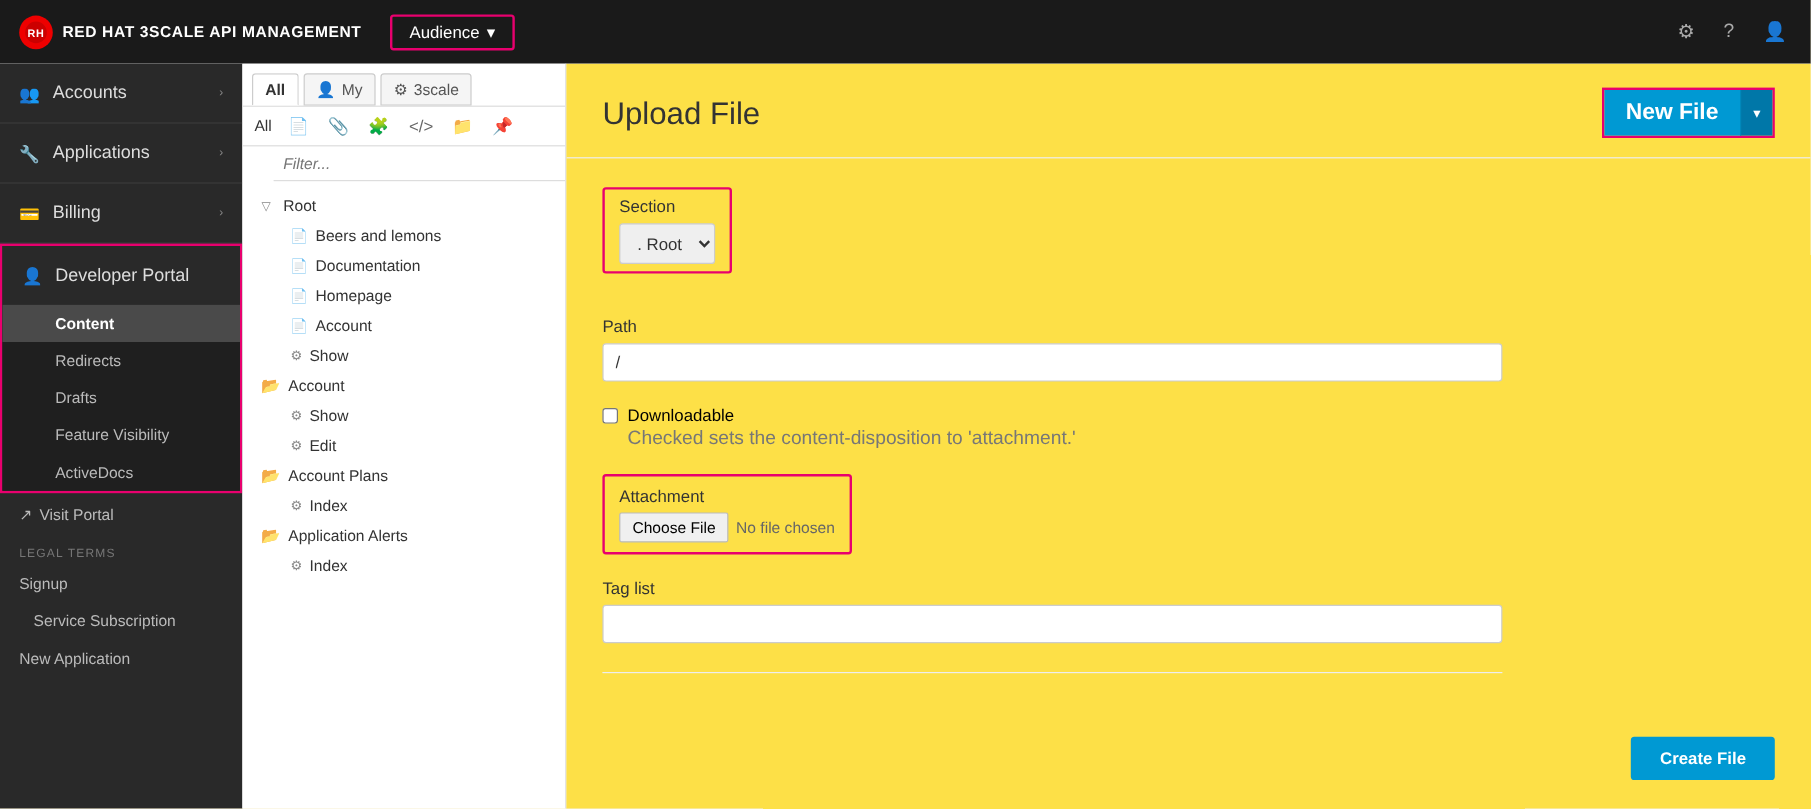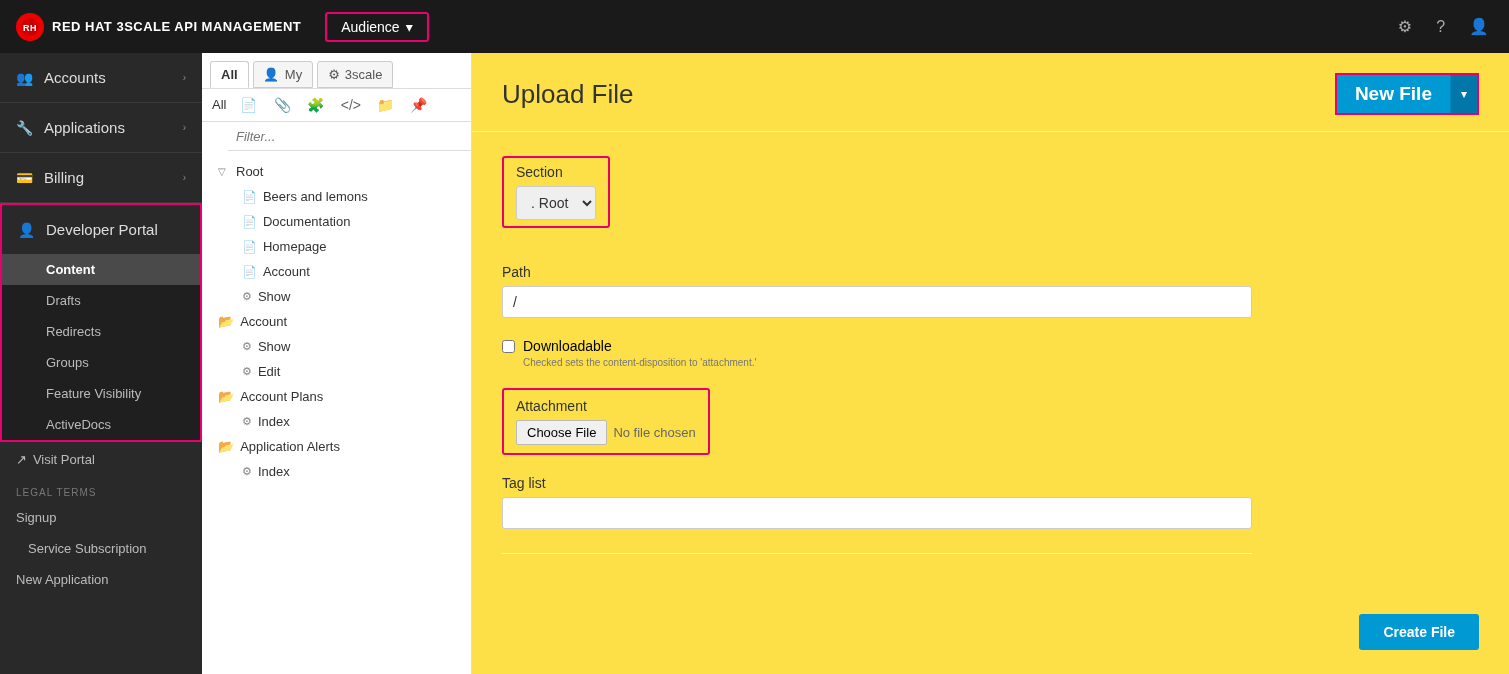--- a/index.html
+++ b/index.html
@@ -325,21 +325,21 @@
 
     .checkbox-group {
       display: flex;
       align-items: flex-start;
       gap: 8px;
     }
     .checkbox-group input[type="checkbox"] {
       margin-top: 2px;
     }
     .checkbox-desc {
-      font-size: 10px;
+      font-size: 16px;
       color: #777;
       margin-top: 3px;
     }
 
     .attachment-wrapper {
       border: 2px solid #e8006e;
       display: inline-block;
       padding: 8px 12px;
       border-radius: 3px;
     }
@@ -434,23 +434,22 @@
         <span class="arrow">›</span>
       </div>
     </div>
     <div class="sidebar-section sidebar-developer-portal">
       <div class="sidebar-item-main">
         <span class="icon">👤</span>
         <span>Developer Portal</span>
       </div>
       <div class="sidebar-sub">
         <a class="sidebar-sub-item active">Content</a>
+        <a class="sidebar-sub-item">Redirects</a>
         <a class="sidebar-sub-item">Drafts</a>
-        <a class="sidebar-sub-item">Redirects</a>
-        <a class="sidebar-sub-item">Groups</a>
         <a class="sidebar-sub-item">Feature Visibility</a>
         <a class="sidebar-sub-item">ActiveDocs</a>
       </div>
     </div>
     <div class="visit-portal-item">
       <span>↗</span>
       <span>Visit Portal</span>
     </div>
     <div class="sidebar-legal-label">LEGAL TERMS</div>
     <a class="sidebar-sub-item" style="padding-left:16px;">Signup</a>

